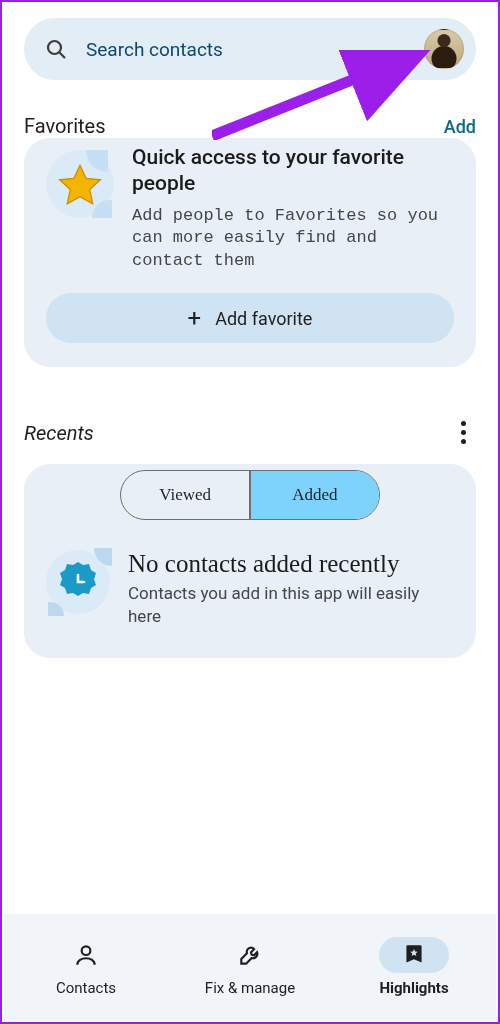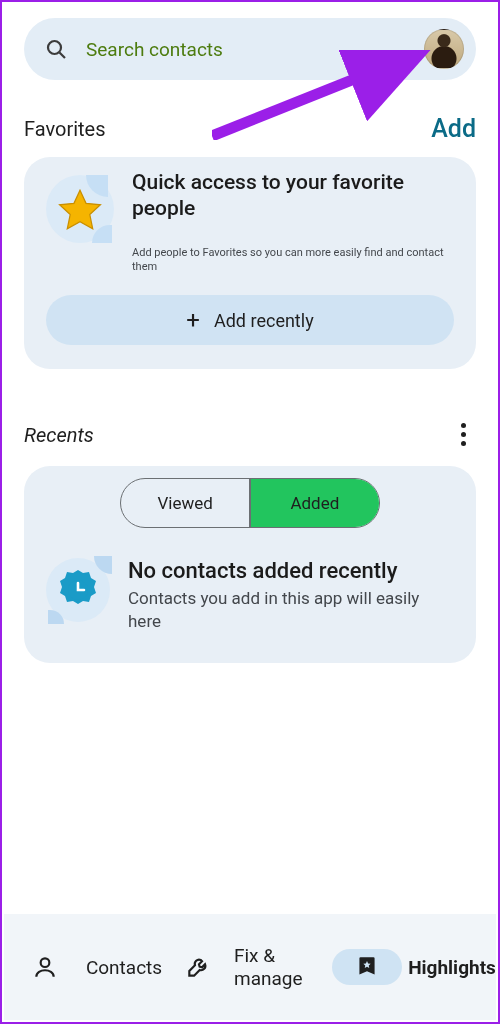--- a/index.html
+++ b/index.html
@@ -19,61 +19,61 @@
   .search-bar {
     background: #e3edf6;
     border-radius: 40px;
     height: 62px;
     display: flex;
     align-items: center;
     padding: 0 12px 0 20px;
     position: relative;
   }
   .search-bar .sicon { color: #4a4a4a; margin-right: 18px; display:flex; }
-  .search-bar .placeholder { color: #4d7c0f; font-size: 19px; flex: 1; }
+  .search-bar .placeholder { color: #0c4a6e; font-size: 19px; flex: 1; }
   .avatar {
     width: 40px; height: 40px; border-radius: 50%;
     background:
       radial-gradient(circle at 50% 28%, #3a2a1a 0 6px, transparent 7px),
       radial-gradient(circle at 50% 75%, #2b1c10 0 12px, transparent 13px),
       linear-gradient(#d8c9a8, #bfa97e);
     border: 1px solid rgba(0,0,0,0.1);
   }
 
   
   .arrow {
     position: absolute; pointer-events: none;
     left: 210px; top: 48px; width: 230px; height: 90px;
   }
 
   .section-row {
     display: flex; justify-content: space-between; align-items: center;
-    margin-top: 34px; margin-bottom: 14px;
+    margin-top: 34px; 
   }
   .section-title { font-size: 20px; color: #1f1f1f; font-weight: 400; }
-  .add-link { color: #0b6b87; font-size: 25px; font-weight: 500; }
+  .add-link { color: #0b6b87; font-size: 18px; font-weight: 500; }
 
   .card {
     background: #e8eff6;
     border-radius: 26px;
-    padding: 12px 22px 24px 22px;
+    padding: 6px 22px 24px 22px;
   }
 
   .fav-row { display: flex; gap: 18px; }
   .fav-icon {
     width: 68px; height: 68px; border-radius: 50%;
     background: #dbeaf7; flex-shrink: 0; position: relative;
     margin-top: 6px;
   }
   .fav-icon .wedge1 { position:absolute; width:22px; height:22px; background:#c6dff5; border-radius:0 0 0 22px; top:0; right:6px; }
   .fav-icon .wedge2 { position:absolute; width:20px; height:18px; background:#c6dff5; border-radius:18px 0 0 0; bottom:0; right:2px; }
   .fav-icon svg { position:absolute; left:8px; top:10px; }
 
   .fav-text h2 { font-size: 21px; font-weight: 500; line-height: 1.25; color:#1b1b1b; }
-  .fav-text p  { font-size: 11px; color:#43474c; line-height: 1.35; margin-top: 24px; }
+  .fav-text p  { font-size: 17px; color:#43474c; line-height: 1.35; margin-top: 8px; font-family: Liberation Mono, monospace; }
 
   .add-fav-btn {
     margin-top: 20px;
     background: #d0e3f3;
     border-radius: 40px;
     height: 50px;
     display: flex; align-items: center; justify-content: center;
     gap: 14px; font-size: 18px; color:#1f1f1f;
   }
   .plus { font-size: 24px; line-height: 1; }
@@ -87,46 +87,46 @@
 
   .seg {
     display: flex; justify-content: center;
   }
   .seg-group {
     display: flex; border: 1.5px solid #6b6f73; border-radius: 40px; overflow: hidden;
     height: 50px; width: 260px;
   }
   .seg-btn {
     flex:1; display:flex; align-items:center; justify-content:center;
-    font-size: 17px; color:#1f1f1f;
-  }
-  .seg-btn.sel { background:#22c55e; }
+    font-size: 17px; color:#1f1f1f;font-family:Liberation Serif, serif;
+  }
+  .seg-btn.sel { background:#7dd3fc; }
   .seg-div { width:1.5px; background:#6b6f73; }
 
   .rec-row { display:flex; gap:18px; margin-top: 30px; align-items:flex-start;}
   .rec-icon {
     width: 64px; height: 64px; border-radius: 50%;
     background: #dbeaf7; flex-shrink:0; position:relative;
   }
   .rec-icon .tr { position:absolute; width:18px; height:18px; background:#bcd8f1; border-radius:0 0 0 18px; top:-2px; right:-2px;}
   .rec-icon .bl { position:absolute; width:16px; height:14px; background:#bcd8f1; border-radius:0 14px 0 0; bottom:-2px; left:2px;}
   .badge {
     position:absolute; left:10px; top:10px; width:44px; height:44px;
   }
-  .rec-text h3 { font-size: 22px; font-weight:500; color:#1b1b1b;}
+  .rec-text h3 { font-size: 25px; font-weight:500; color:#1b1b1b;font-family:Liberation Serif, serif;}
   .rec-text p  { font-size: 17px; color:#43474c; margin-top:4px; line-height:1.35;}
 
   
   .nav {
     position:absolute; left:2px; right:2px; bottom:2px; height:106px;
     background:#f1f5f9; display:flex;
   }
   .nav-item {
-    flex:1; display:flex; flex-direction:row; align-items:center; justify-content:center; gap:6px;
-    font-size:19px; color:#1f1f1f;
+    flex:1; display:flex; flex-direction:column; align-items:center; justify-content:center; gap:6px;
+    font-size:15px; color:#1f1f1f;
   }
   .nav-item.active .pill { background:#cfe3f3; }
   .nav-item.active .lbl { font-weight:700; }
   .pill {
     width:70px; height:36px; border-radius:20px; display:flex; align-items:center; justify-content:center;
   }
 </style>
 </head>
 <body>
 
@@ -166,21 +166,21 @@
           <path d="M12 2.5l2.9 6.3 6.9.7-5.1 4.7 1.4 6.8L12 17.6 5.9 21l1.4-6.8L2.2 9.5l6.9-.7L12 2.5z" fill="#f5b400" stroke="#c98f00" stroke-width="0.6"></path>
         </svg>
       </div>
       <div class="fav-text">
         <h2>Quick access to your favorite people</h2>
         <p>Add people to Favorites so you can more easily find and contact them</p>
       </div>
     </div>
     <div class="add-fav-btn">
       <span class="plus">+</span>
-      <span>Add recently</span>
+      <span>Add favorite</span>
     </div>
   </div>
 
   <div class="recents-row">
     <div class="section-title">Recents</div>
     <div class="kebab">
         <span></span>
         <span></span>
         <span></span>
       </div>

